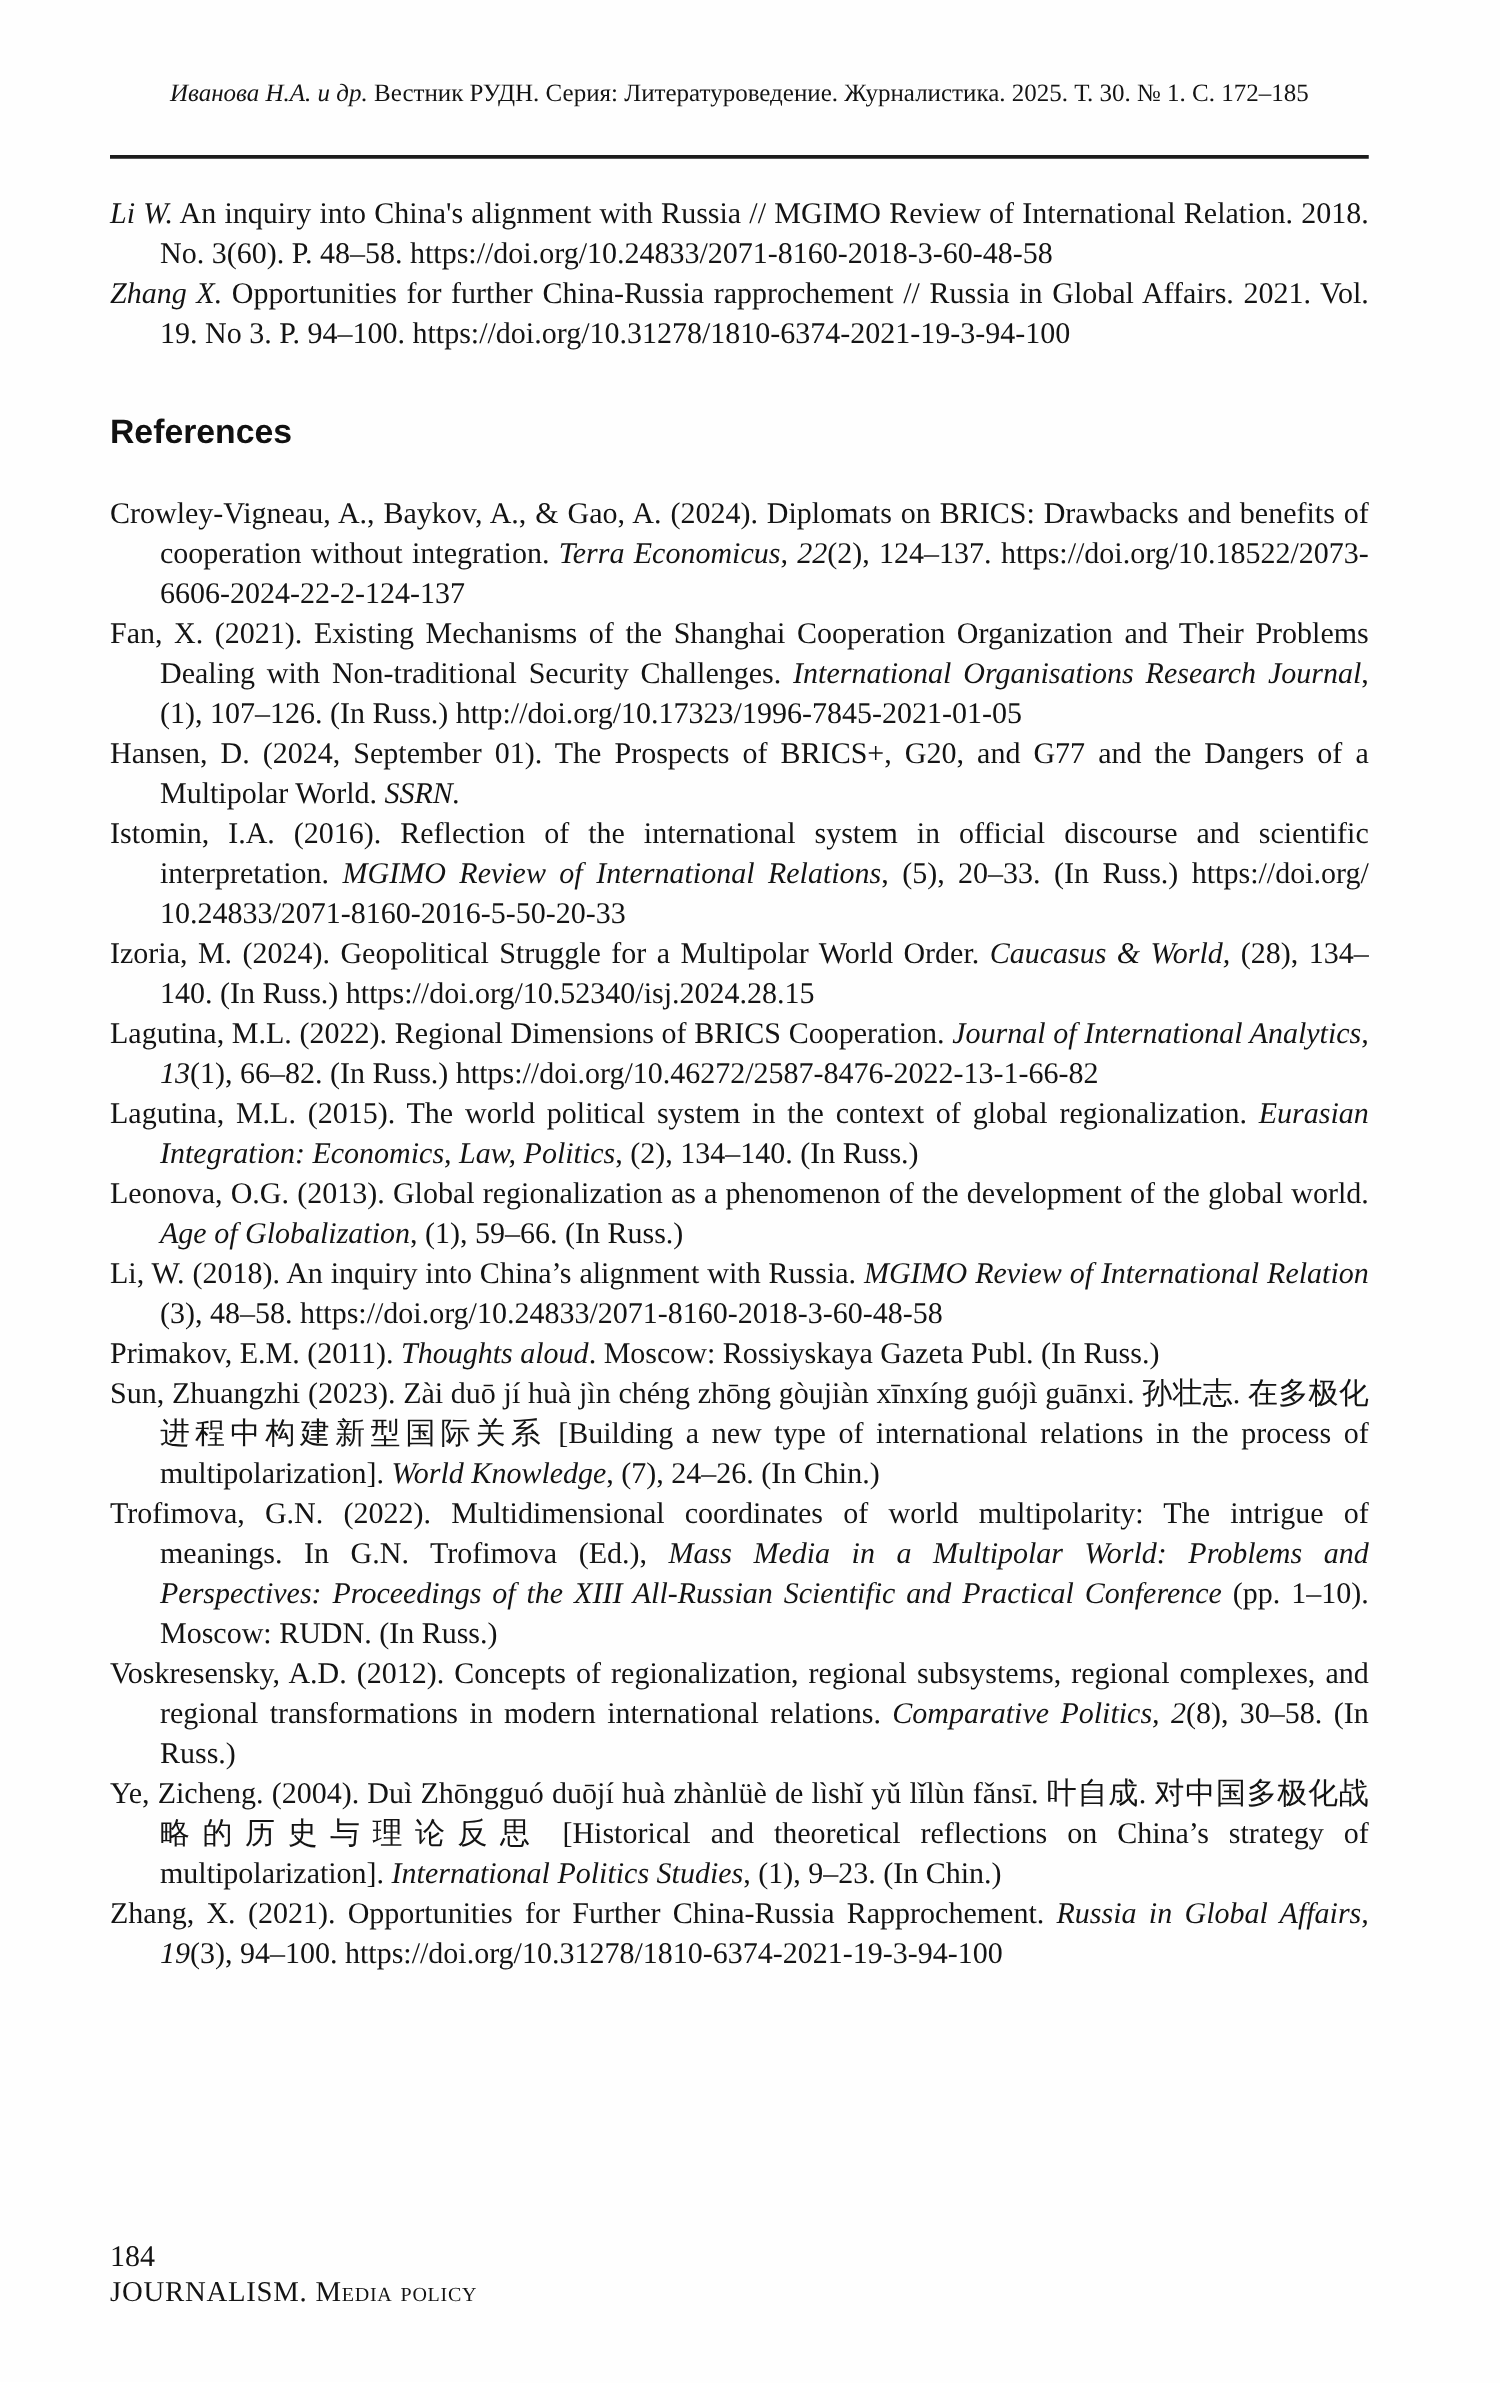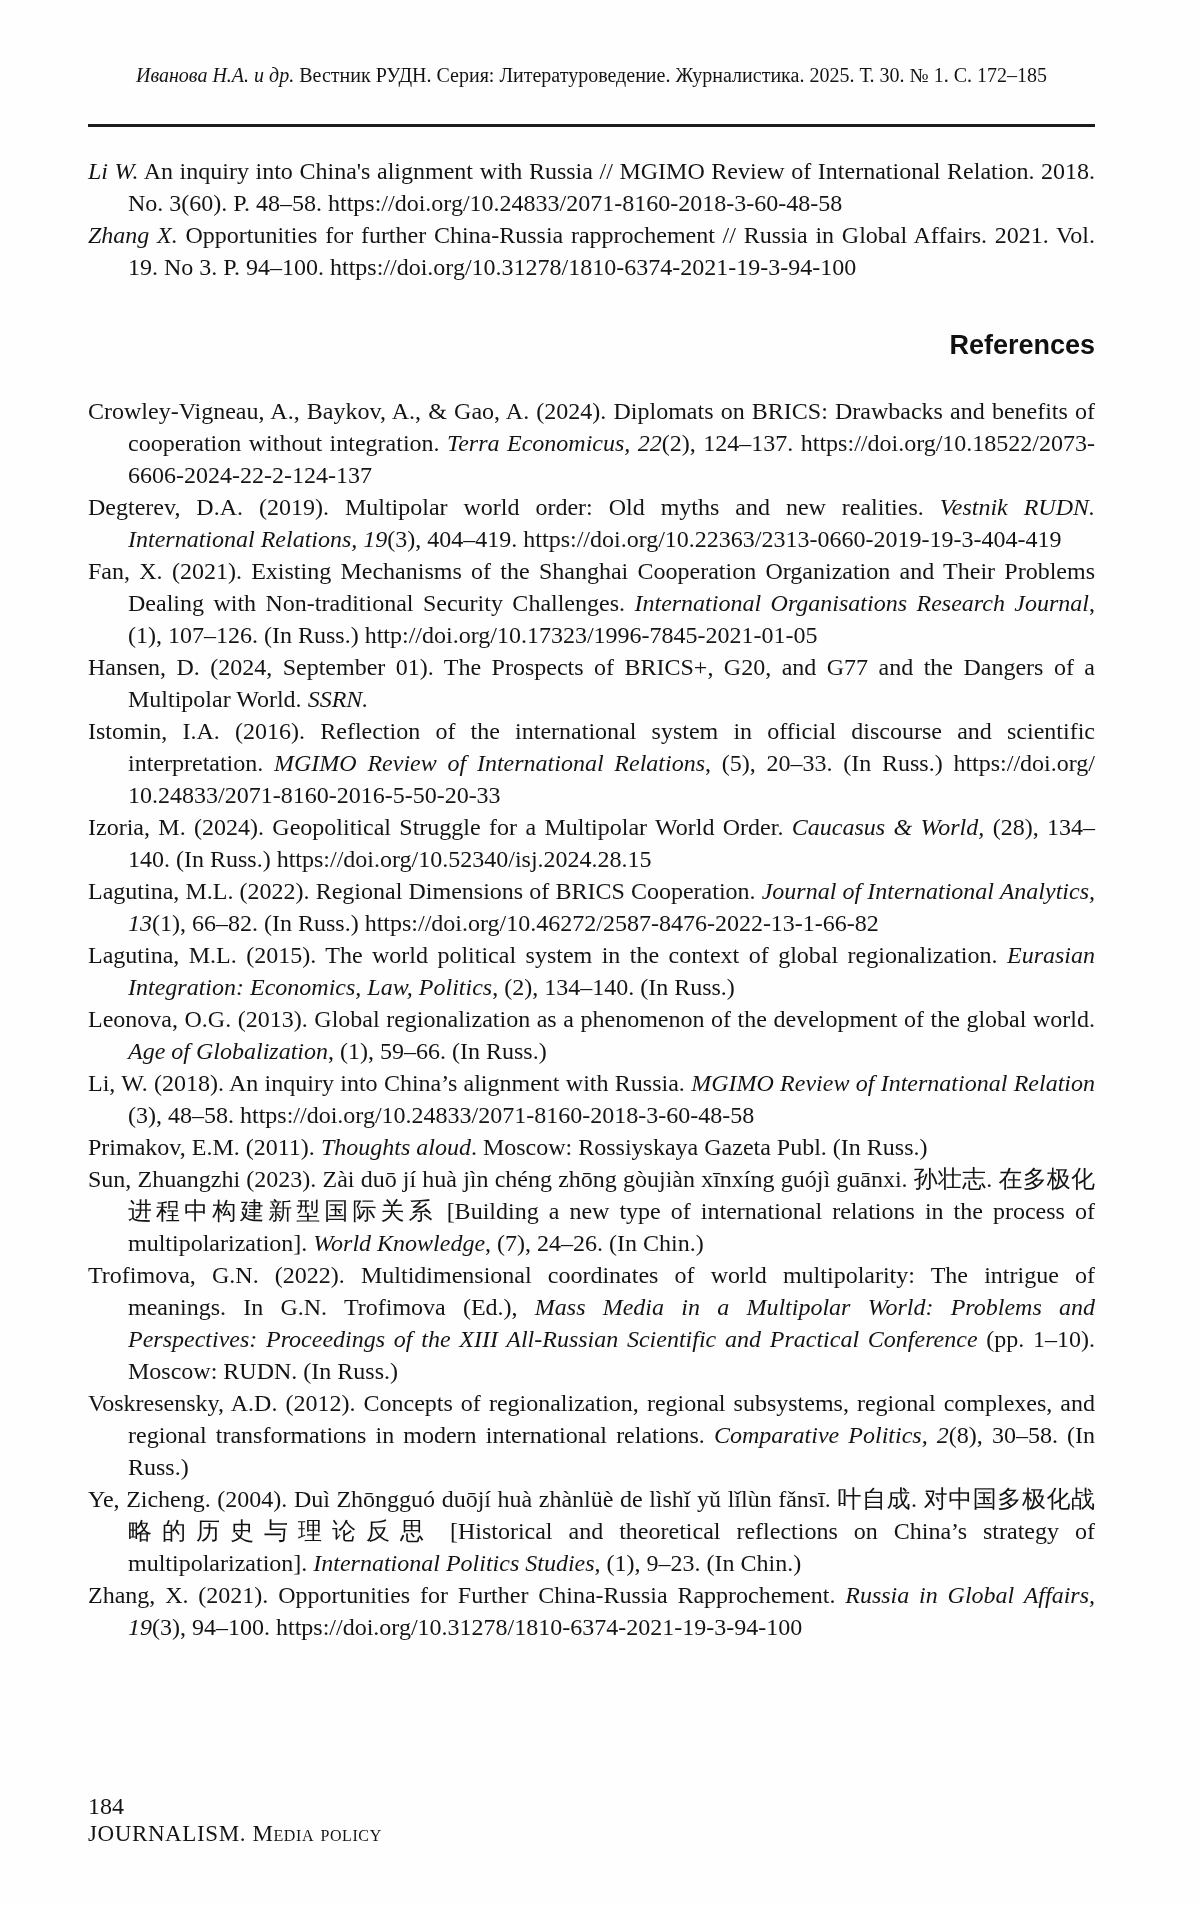--- a/index.html
+++ b/index.html
@@ -31,21 +31,21 @@
     margin: 0;
     font-size: 24px;
     line-height: 32px;
     text-align: justify;
     padding-left: 40px;
     text-indent: -40px;
   }
   .entry em { }
   .refs-heading {
     margin: 46px 0 34px 0;
-    text-align: right;
+    text-align: left;
     font-family: "Liberation Sans", "DejaVu Sans", sans-serif;
     font-weight: bold;
     font-size: 27px;
     line-height: 32px;
     color: #111111;
   }
   .page-footer {
     position: absolute;
     top: 1792px;
     left: 88px;
@@ -79,21 +79,20 @@
 
   <section class="toplist" id="toplist">
       <p class="entry"><em>Li W.</em><span> An inquiry into China's alignment with Russia // MGIMO Review of International Relation. 2018. No. 3(60). P. 48–58. https://doi.org/10.24833/2071-8160-2018-3-60-48-58</span></p>
       <p class="entry"><em>Zhang X.</em><span> Opportunities for further China-Russia rapprochement // Russia in Global Affairs. 2021. Vol. 19. No 3. P. 94–100. https://doi.org/10.31278/1810-6374-2021-19-3-94-100</span></p>
     </section>
 
   <h2 class="refs-heading">References</h2>
 
   <section class="reflist" id="reflist">
       <p class="entry"><span>Crowley-Vigneau, A., Baykov, A., &amp; Gao, A. (2024). Diplomats on BRICS: Drawbacks and benefits of cooperation without integration. </span><em>Terra Economicus, 22</em><span>(2), 124–137. https://doi.org/10.18522/2073-6606-2024-22-2-124-137</span></p>
-      <p class="entry"><span>Degterev, D.A. (2019). Multipolar world order: Old myths and new realities. </span><em>Vestnik RUDN. International Relations, 19</em><span>(3), 404–419. https://doi.org/10.22363/2313-0660-2019-19-3-404-419</span></p>
       <p class="entry"><span>Fan, X. (2021). Existing Mechanisms of the Shanghai Cooperation Organization and Their Problems Dealing with Non-traditional Security Challenges. </span><em>International Organisations Research Journal</em><span>, (1), 107–126. (In Russ.) http://doi.org/10.17323/1996-7845-2021-01-05</span></p>
       <p class="entry"><span>Hansen, D. (2024, September 01). The Prospects of BRICS+, G20, and G77 and the Dangers of a Multipolar World. </span><em>SSRN.</em></p>
       <p class="entry"><span>Istomin, I.A. (2016). Reflection of the international system in official discourse and scientific interpretation. </span><em>MGIMO Review of International Relations</em><span>, (5), 20–33. (In Russ.) https://doi.org/ 10.24833/2071-8160-2016-5-50-20-33</span></p>
       <p class="entry"><span>Izoria, M. (2024). Geopolitical Struggle for a Multipolar World Order. </span><em>Caucasus &amp; World,</em><span> (28), 134–140. (In Russ.) https://doi.org/10.52340/isj.2024.28.15</span></p>
       <p class="entry"><span>Lagutina, M.L. (2022). Regional Dimensions of BRICS Cooperation. </span><em>Journal of International Analytics, 13</em><span>(1), 66–82. (In Russ.) https://doi.org/10.46272/2587-8476-2022-13-1-66-82</span></p>
       <p class="entry"><span>Lagutina, M.L. (2015). The world political system in the context of global regionalization. </span><em>Eurasian Integration: Economics, Law, Politics</em><span>, (2), 134–140. (In Russ.)</span></p>
       <p class="entry"><span>Leonova, O.G. (2013). Global regionalization as a phenomenon of the development of the global world. </span><em>Age of Globalization</em><span>, (1), 59–66. (In Russ.)</span></p>
       <p class="entry"><span>Li, W. (2018). An inquiry into China’s alignment with Russia. </span><em>MGIMO Review of International Relation</em><span> (3), 48–58. https://doi.org/10.24833/2071-8160-2018-3-60-48-58</span></p>
       <p class="entry"><span>Primakov, E.M. (2011). </span><em>Thoughts aloud</em><span>. Moscow: Rossiyskaya Gazeta Publ. (In Russ.)</span></p>
       <p class="entry"><span>Sun, Zhuangzhi (2023). Zài duō jí huà jìn chéng zhōng gòujiàn xīnxíng guójì guānxi. 孙壮志. 在多极化进程中构建新型国际关系 [Building a new type of international relations in the process of multipolarization]. </span><em>World Knowledge</em><span>, (7), 24–26. (In Chin.)</span></p>

